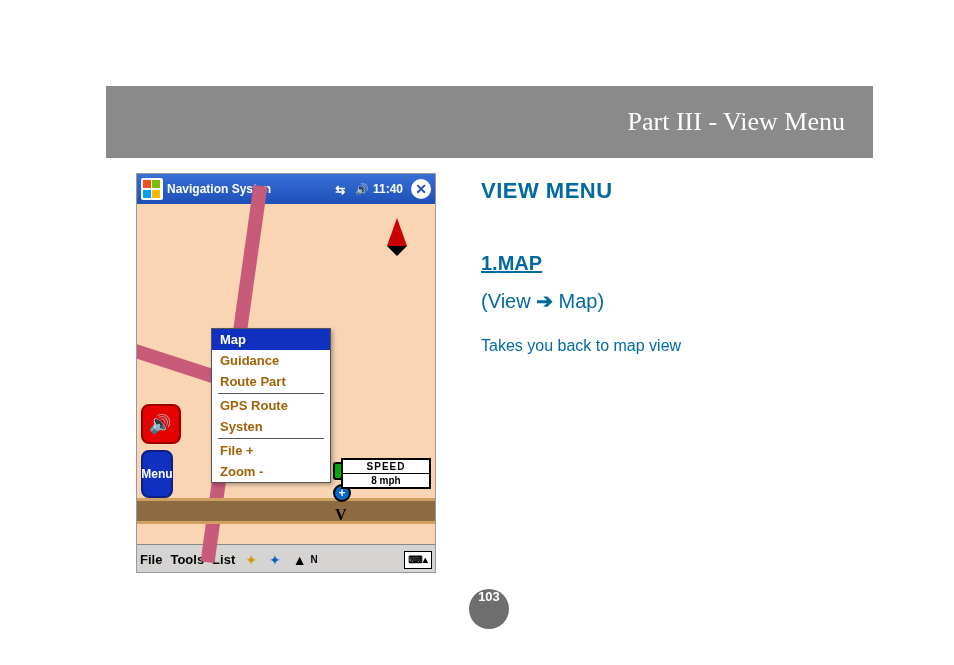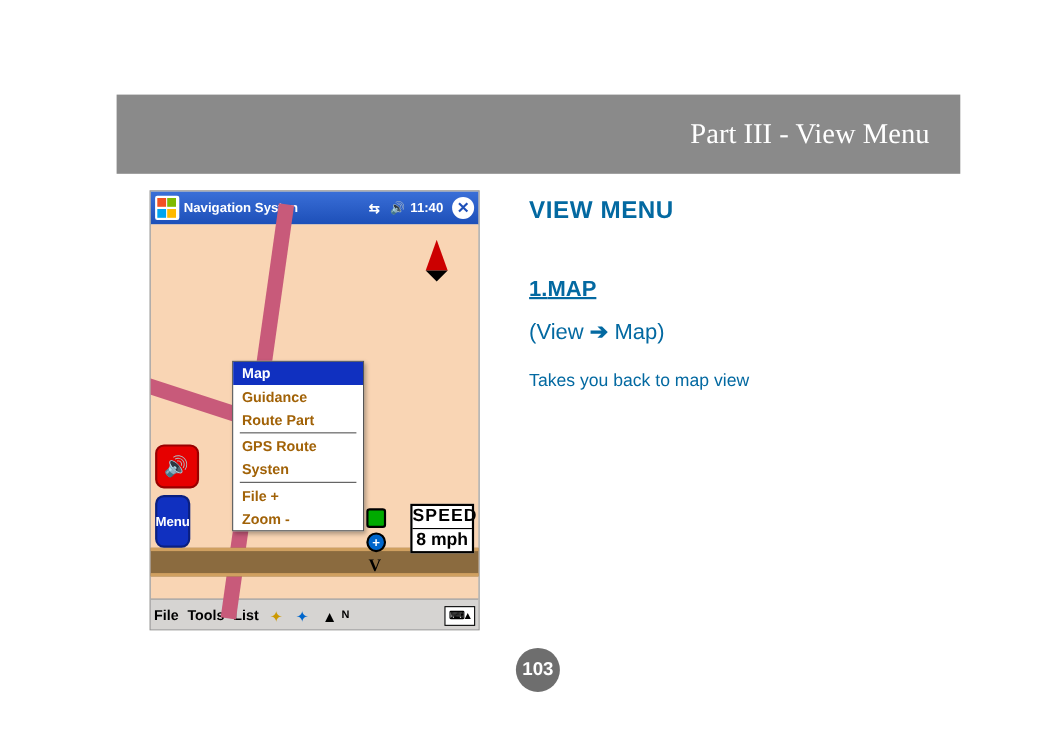--- a/index.html
+++ b/index.html
@@ -118,22 +118,22 @@
     width:120px; background:#fff; border:1px solid #555;
     box-shadow: 2px 2px 4px rgba(0,0,0,.3);
     font-family: Tahoma, sans-serif;
     font-size:13px; font-weight:bold;
   }
   .popup .sel { background:#1030c0; color:#fff; padding:3px 8px; }
   .popup .item { padding:3px 8px; color:#a16207; }
   .popup .sep { border-top:1px solid #555; margin:1px 6px; }
   .speed-box {
     position:absolute; right:4px; top:254px;
-    width:58px; background:#fff; border:2px solid #000;
-    font-family: Tahoma, sans-serif; font-size:16px; font-weight:bold;
+    width:90px; background:#fff; border:2px solid #000;
+    font-family: Tahoma, sans-serif; font-size:10px; font-weight:bold;
     text-align:center;
   }
   .speed-box .lbl { border-bottom:1px solid #000; padding:1px 0; letter-spacing:1px; }
   .speed-box .val { padding:1px 0; }
   .status-badge {
     position:absolute; left:196px; top:258px;
     width:18px; height:18px; background:#0a0; border:2px solid #000;
     border-radius:3px;
   }
   .plus-badge {
@@ -172,22 +172,22 @@
   .subhead {
     font-size:20px; font-weight:bold; text-decoration:underline;
   }
   .path-line { font-size:20px; margin-top:14px; }
   .arrow { font-weight:bold; }
   .body-text { font-size:16px; margin-top:24px; }
   .page-badge {
     position:absolute; left:469px; top:589px;
     width:40px; height:40px; border-radius:50%;
     background:#6e6e6e; color:#fff;
-    display:flex; align-items:center; justify-content:center;
-    font-weight:bold; font-size:17px;
+    display:flex; align-items:flex-start; justify-content:center;
+    font-weight:bold; font-size:13px;
   }
 </style>
 </head>
 <body>
 
 <div class="header-bar">
   <span class="header-title">Part III - View Menu</span>
 </div>
 
 <div class="screenshot">

